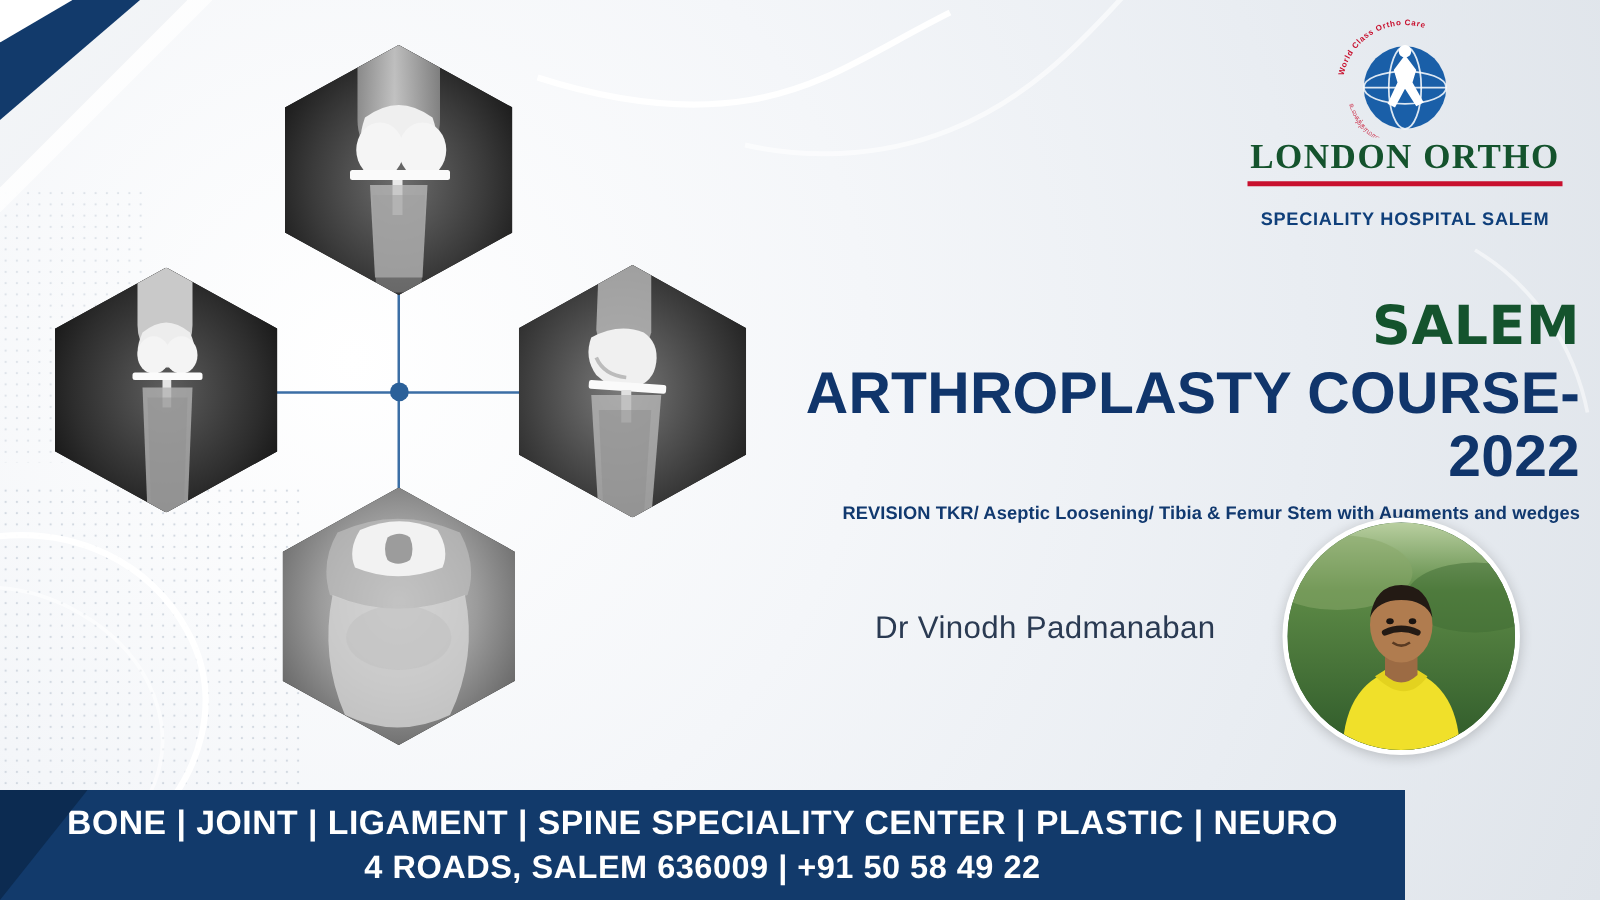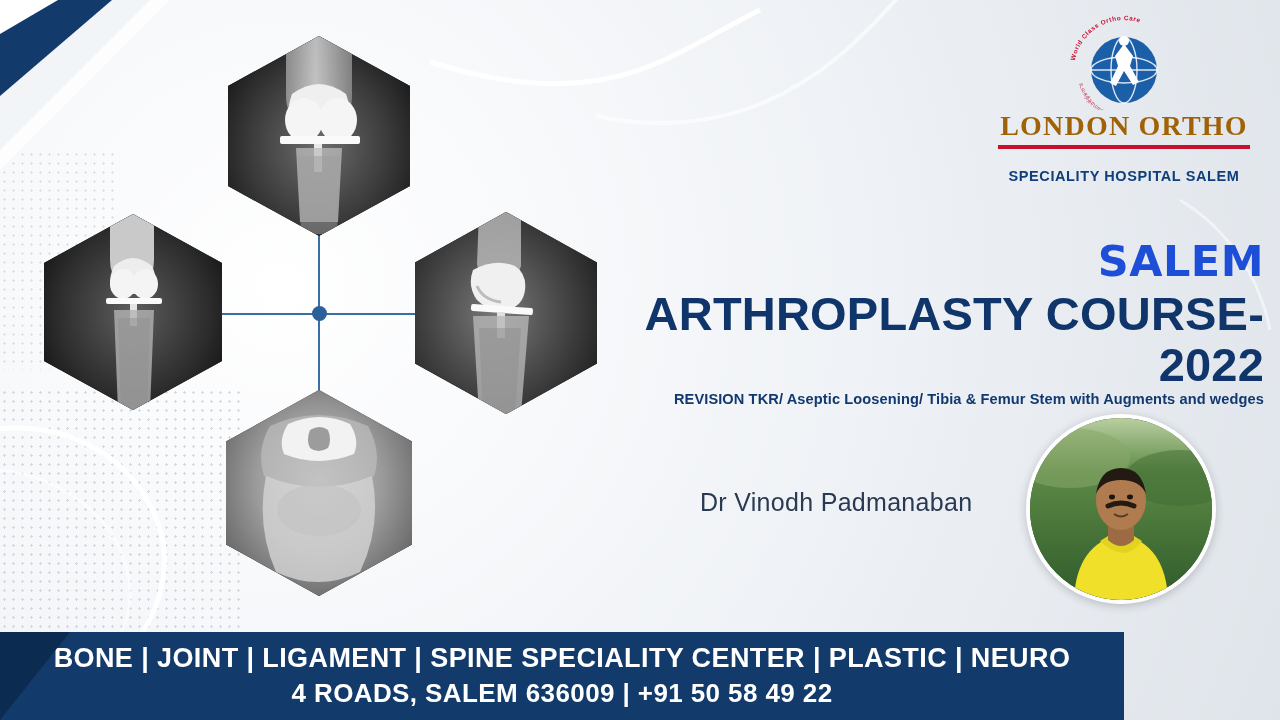--- a/index.html
+++ b/index.html
@@ -81,43 +81,43 @@
     background: #111;
     clip-path: polygon(50% 0%, 100% 25%, 100% 75%, 50% 100%, 0% 75%, 0% 25%);
     box-shadow: 0 2px 10px rgba(0,0,0,.18);
   }
   .hex .xr { position: absolute; inset: 0; }
 
   
   .logo { position: absolute; right: 22px; top: 14px; width: 268px; height: 170px; text-align: center; }
   .logo-globe { position: relative; width: 128px; height: 96px; margin: 0 auto; }
   .logo-name {
-    color: #a16207; font-weight: 700; font-size: 28px; letter-spacing: 1.2px;
+    color: #14532d; font-weight: 700; font-size: 28px; letter-spacing: 1.2px;
     font-family: "Liberation Serif", serif;
   }
   .logo-bar {
     margin: 3px auto 0; width: 252px; height: 4px; background: #c8102e;
   }
   .logo-sub {
     margin-top: 19px; color: #0f3f7a; font-weight: 700; font-size: 14.5px; letter-spacing: .6px;
   }
 
   
   .titles { position: absolute; right: 16px; top: 240px; width: 700px; text-align: right; }
   .t-salem {
-    color: #1d4ed8; font-weight: 800; font-size: 43px; letter-spacing: .5px; line-height: 1;
+    color: #14532d; font-weight: 800; font-size: 43px; letter-spacing: .5px; line-height: 1;
     font-family: "DejaVu Sans", sans-serif;
   }
   .t-main {
     color: #10356b; font-weight: 800; font-size: 47px; letter-spacing: .2px; line-height: 1.08;
     margin-top: 6px;
     font-family: Liberation Sans, sans-serif;
   }
   .t-sub {
-    color: #11396f; font-weight: 700; font-size: 14.6px; letter-spacing: .1px;
+    color: #11396f; font-weight: 700; font-size: 14.6px; margin-top: 12px; letter-spacing: .1px;
   }
 
   .doctor-name {
     position: absolute; left: 700px; top: 488px; width: 320px; text-align: left;
     color: #2a3a52; font-size: 25px; letter-spacing: .3px;
   }
 
   .avatar {
     position: absolute; left: 1026px; top: 414px;
     width: 190px; height: 190px; border-radius: 50%;

